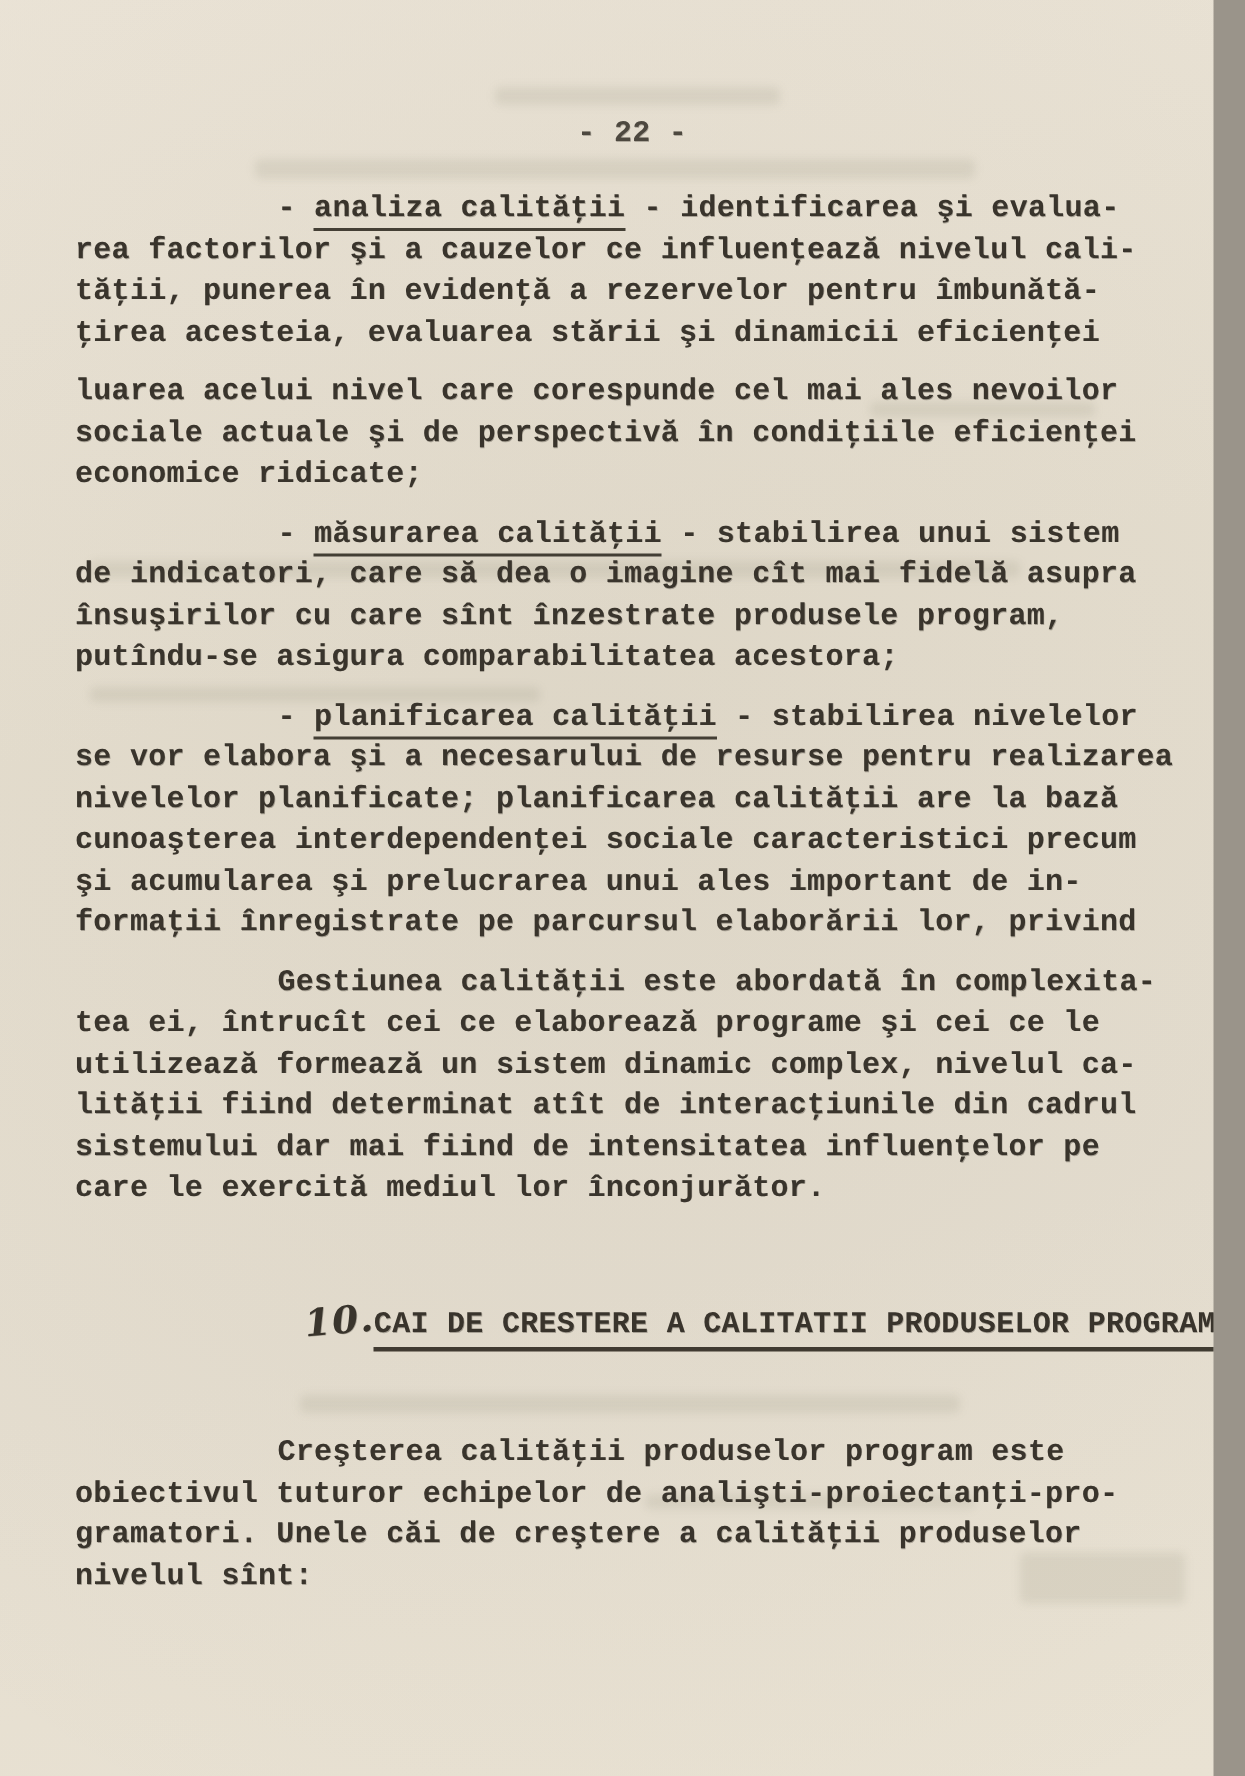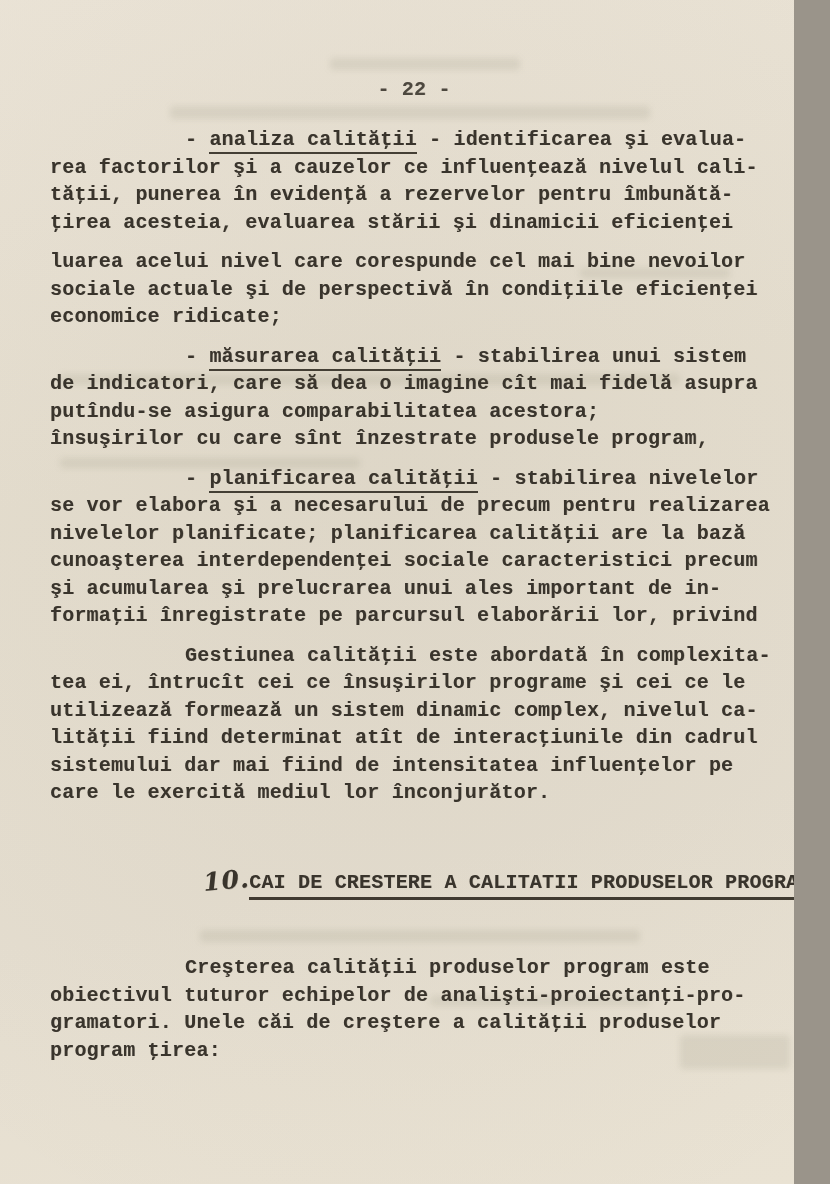--- a/index.html
+++ b/index.html
@@ -16,20 +16,21 @@
     background:
       radial-gradient(ellipse 120% 90% at 50% 42%, rgba(88, 76, 52, 0.06), rgba(0,0,0,0) 75%),
       linear-gradient(168deg, #ebe4d7 0%, var(--paper, #e6dfd0) 38%, #e5ded0 70%, #e9e2d3 100%);
     font-family: "Liberation Mono", "DejaVu Sans Mono", monospace;
     font-weight: 700;
     font-size: 20px;
     line-height: 27.5px;
     color: var(--ink, #39342c);
     letter-spacing: 0.2px;
     text-shadow: 0.4px 0.4px 0 rgba(57, 52, 44, 0.35);
+    padding-left: 15px;
   }
   .page-number {
     position: absolute;
     top: 76px;
     left: 0;
     width: 100%;
     text-align: center;
     padding-left: 34px;
     box-sizing: border-box;
     opacity: 0.88;
@@ -94,55 +95,55 @@
   <div class="content">
 
     <div class="para">
       <div class="line first"><span>- </span><span class="term">analiza calităţii</span><span> - identificarea şi evalua-</span></div>
       <div class="line">rea factorilor şi a cauzelor ce influenţează nivelul cali-</div>
       <div class="line">tăţii, punerea în evidenţă a rezervelor pentru îmbunătă-</div>
       <div class="line">ţirea acesteia, evaluarea stării şi dinamicii eficienţei</div>
     </div>
 
     <div class="para">
-      <div class="line">luarea acelui nivel care corespunde cel mai bine nevoilor</div>
+      <div class="line">luarea acelui nivel care corespunde cel mai ales nevoilor</div>
       <div class="line">sociale actuale şi de perspectivă în condiţiile eficienţei</div>
       <div class="line">economice ridicate;</div>
     </div>
 
     <div class="para">
       <div class="line first"><span>- </span><span class="term">măsurarea calităţii</span><span> - stabilirea unui sistem</span></div>
       <div class="line">de indicatori, care să dea o imagine cît mai fidelă asupra</div>
+      <div class="line">însuşirilor cu care sînt înzestrate produsele program,</div>
       <div class="line">putîndu-se asigura comparabilitatea acestora;</div>
-      <div class="line">însuşirilor cu care sînt înzestrate produsele program,</div>
     </div>
 
     <div class="para">
       <div class="line first"><span>- </span><span class="term">planificarea calităţii</span><span> - stabilirea nivelelor</span></div>
-      <div class="line">se vor elabora şi a necesarului de precum pentru realizarea</div>
+      <div class="line">se vor elabora şi a necesarului de resurse pentru realizarea</div>
       <div class="line">nivelelor planificate; planificarea calităţii are la bază</div>
       <div class="line">cunoaşterea interdependenţei sociale caracteristici precum</div>
       <div class="line">şi acumularea şi prelucrarea unui ales important de in-</div>
       <div class="line">formaţii înregistrate pe parcursul elaborării lor, privind</div>
     </div>
 
     <div class="para">
       <div class="line first"><span>Gestiunea calităţii este abordată în complexita-</span></div>
-      <div class="line">tea ei, întrucît cei ce însuşirilor programe şi cei ce le</div>
+      <div class="line">tea ei, întrucît cei ce elaborează programe şi cei ce le</div>
       <div class="line">utilizează formează un sistem dinamic complex, nivelul ca-</div>
       <div class="line">lităţii fiind determinat atît de interacţiunile din cadrul</div>
       <div class="line">sistemului dar mai fiind de intensitatea influenţelor pe</div>
       <div class="line">care le exercită mediul lor înconjurător.</div>
     </div>
 
     <div class="heading-row">
       <span class="heading-num">10.</span><span class="heading-title">CAI DE CRESTERE A CALITATII PRODUSELOR PROGRAM</span>
     </div>
 
     <div class="para">
       <div class="line first"><span>Creşterea calităţii produselor program este</span></div>
       <div class="line">obiectivul tuturor echipelor de analişti-proiectanţi-pro-</div>
       <div class="line">gramatori. Unele căi de creştere a calităţii produselor</div>
-      <div class="line">program ţirea:</div>
+      <div class="line">nivelul sînt:</div>
     </div>
 
   </div>
 </div>
 
 </body></html>

